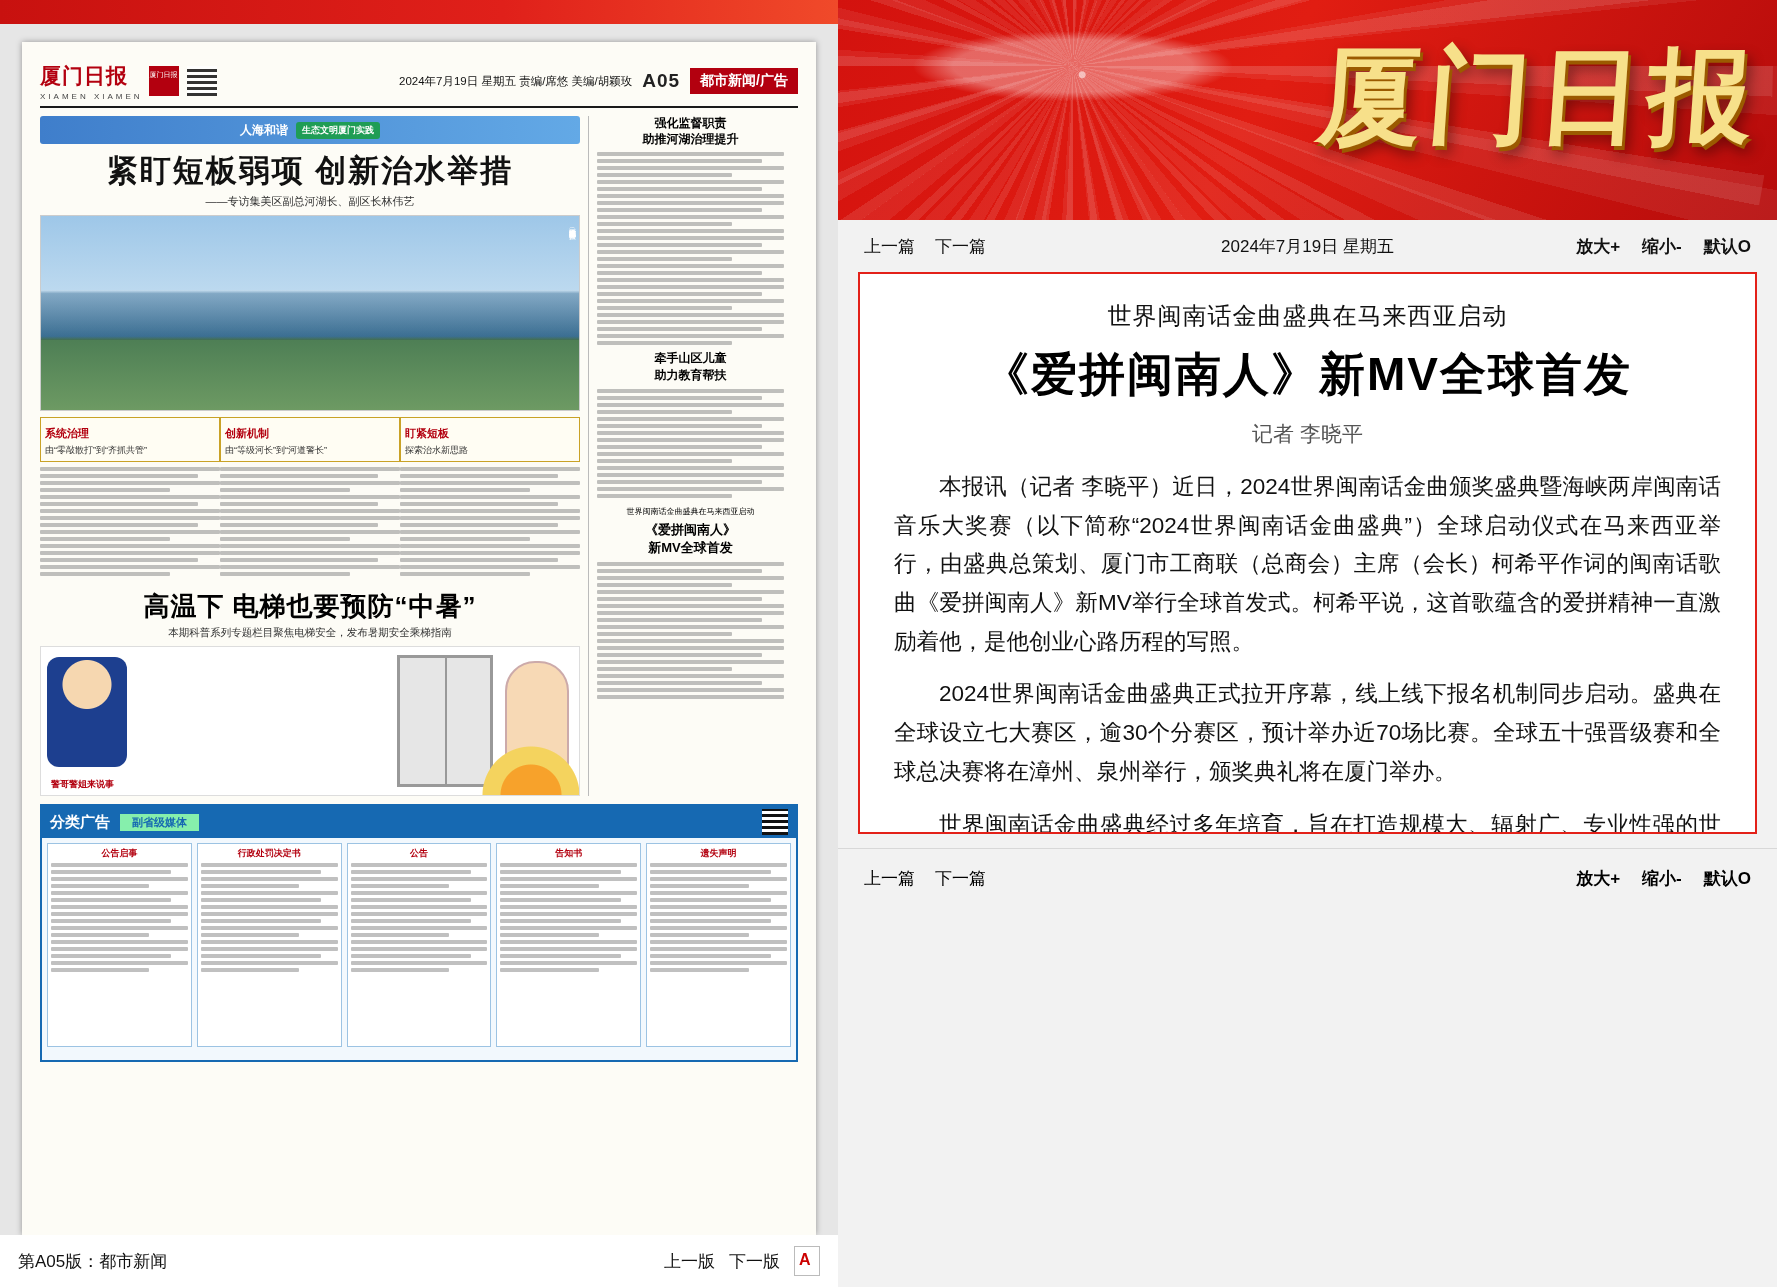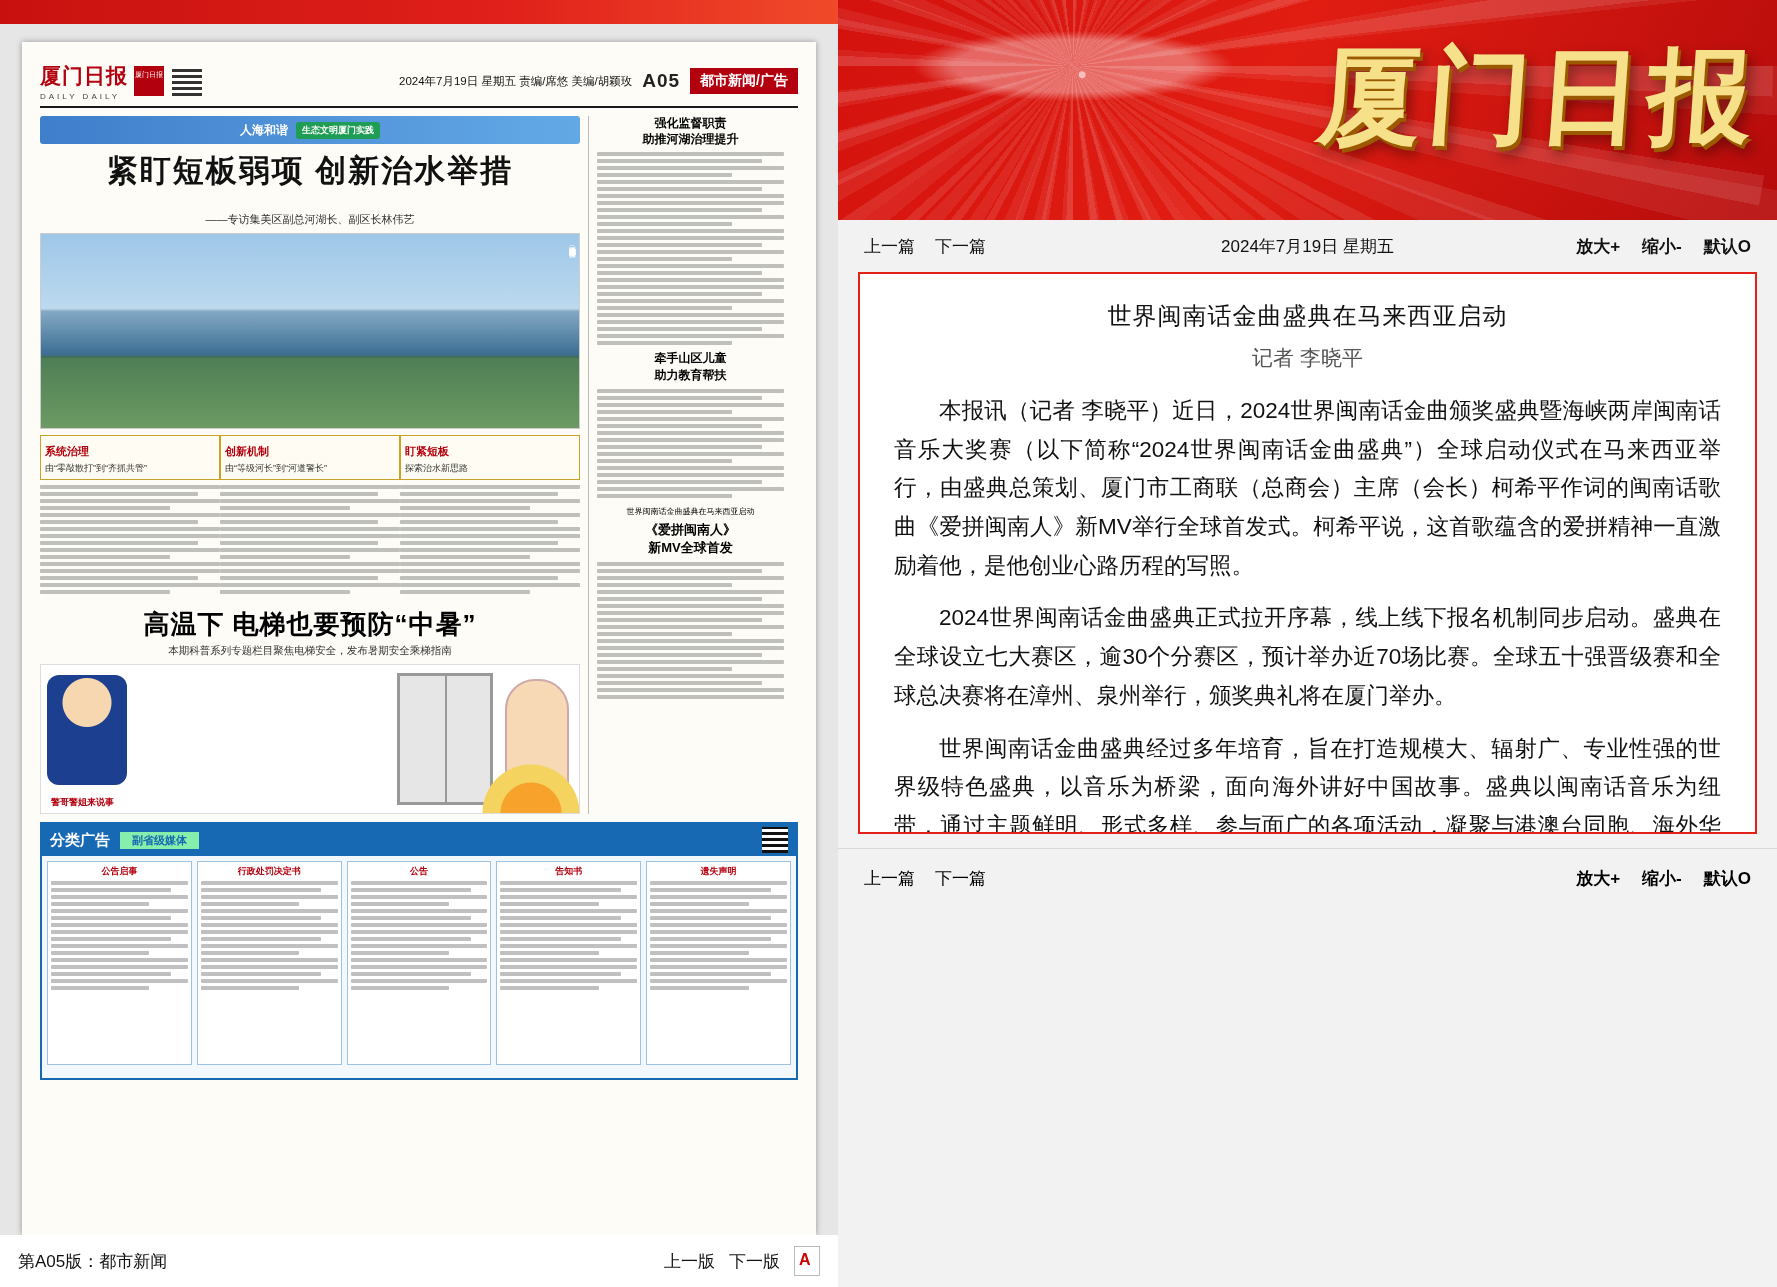--- a/index.html
+++ b/index.html
@@ -50,21 +50,21 @@
   .col-left { width:540px; }
   .col-right { width:196px; border-left:1px solid #bbb; padding-left:8px;}
 
   .ban {
     height:28px; margin-bottom:6px;
     background:linear-gradient(90deg,#3f7ecb,#63a9e6);
     color:#fff; font-size:12px; font-weight:bold; display:flex; align-items:center; justify-content:center;
     border-radius:3px; position:relative;text-align:right;
   }
   .ban .grn { background:#1f9d55; font-size:9px; padding:2px 6px; border-radius:3px; margin-left:8px;}
-  .headline1 { font-size:31px; font-weight:bold; text-align:center; letter-spacing:2px; color:#111; margin:2px 0 20px;}
+  .headline1 { font-size:31px; font-weight:bold; text-align:center; letter-spacing:2px; color:#111; margin:2px 0 2px;}
   .subline1 { font-size:11px; text-align:center; color:#333; margin-bottom:6px;}
   .photo {
     height:196px; background:
       linear-gradient(#9ec7e8,#bcd9ef 38%, #5d8fb4 40%, #3f7aa3 62%, #4e7f55 64%, #6d9a63 100%);
     position:relative; border:1px solid #ccc;
   }
   .photo:after{
     content:""; position:absolute; left:0; top:38%; width:100%; height:26%;
     background:linear-gradient(180deg, rgba(255,255,255,.25), rgba(0,0,0,.12));
   }
@@ -160,21 +160,21 @@
 <div class="page">
 
   <div class="left">
     <div class="left-topband"></div>
 
     <div class="paper">
 
       <div class="p-head">
         <div>
           <div class="masthead-red">厦门日报</div>
-          <div class="masthead-sub">DAILY DAILY</div>
+          <div class="masthead-sub">XIAMEN XIAMEN</div>
         </div>
         <div class="redbox">厦门日报</div>
         <div class="qr-small"></div>
         <div class="p-head-right">
           <div class="p-head-date">2024年7月19日 星期五  责编/席悠  美编/胡颖玫</div>
           <div class="p-a05">A05</div>
           <div class="p-sect">都市新闻/广告</div>
         </div>
       </div>
 
@@ -483,20 +483,21 @@
       <div class="date">2024年7月19日 星期五</div>
       <div class="zoom">
         <span>放大+</span>
         <span>缩小-</span>
         <span>默认O</span>
       </div>
     </div>
 
     <div class="article">
       <div class="art-eyebrow">世界闽南话金曲盛典在马来西亚启动</div>
+      <div class="art-title">《爱拼闽南人》新MV全球首发</div>
       <div class="art-byline">记者 李晓平</div>
       <p class="art-p">本报讯（记者 李晓平）近日，2024世界闽南话金曲颁奖盛典暨海峡两岸闽南话音乐大奖赛（以下简称“2024世界闽南话金曲盛典”）全球启动仪式在马来西亚举行，由盛典总策划、厦门市工商联（总商会）主席（会长）柯希平作词的闽南话歌曲《爱拼闽南人》新MV举行全球首发式。柯希平说，这首歌蕴含的爱拼精神一直激励着他，是他创业心路历程的写照。</p>
       <p class="art-p">2024世界闽南话金曲盛典正式拉开序幕，线上线下报名机制同步启动。盛典在全球设立七大赛区，逾30个分赛区，预计举办近70场比赛。全球五十强晋级赛和全球总决赛将在漳州、泉州举行，颁奖典礼将在厦门举办。</p>
       <p class="art-p">世界闽南话金曲盛典经过多年培育，旨在打造规模大、辐射广、专业性强的世界级特色盛典，以音乐为桥梁，面向海外讲好中国故事。盛典以闽南话音乐为纽带，通过主题鲜明、形式多样、参与面广的各项活动，凝聚与港澳台同胞、海外华侨华人的情感，架设闽商、台商、侨商沟通交流的桥梁。</p>
     </div>
 
     <div class="bottombar">
       <div class="divider" style="top:0"></div>
       <div class="left-links">
         <span>上一篇</span>

